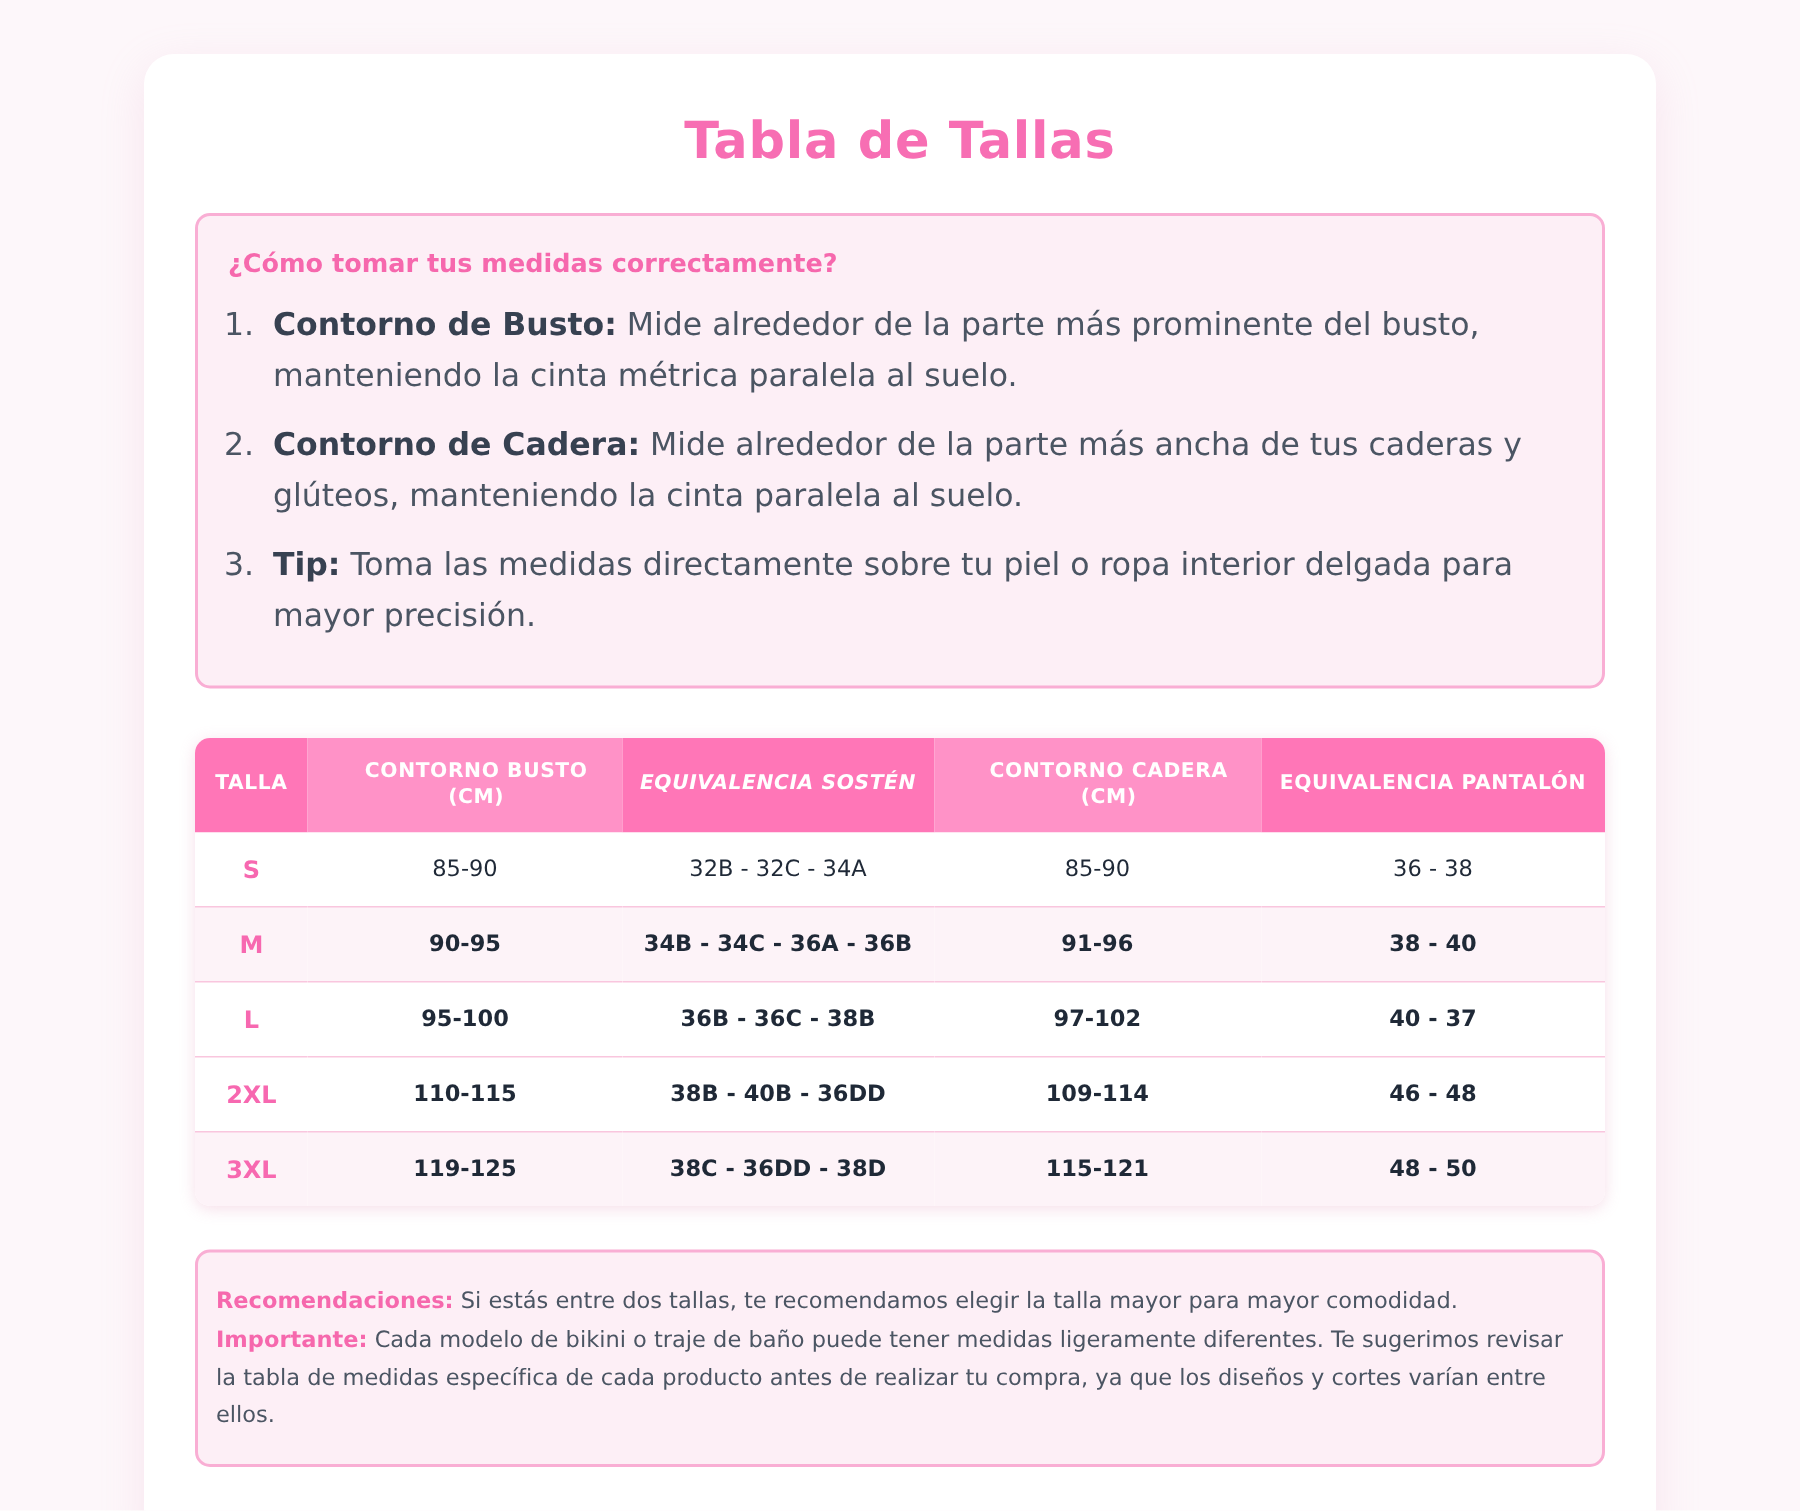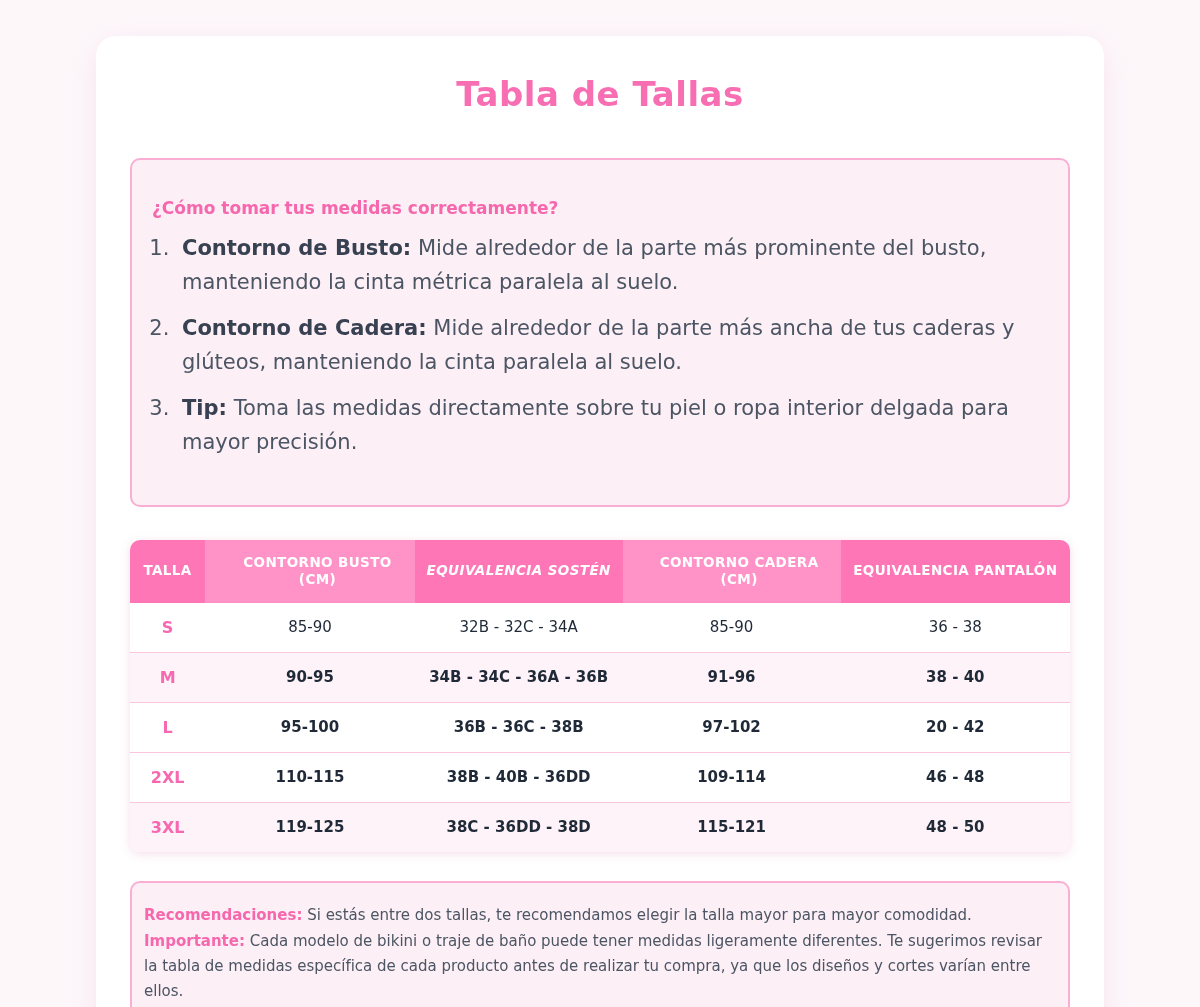--- a/index.html
+++ b/index.html
@@ -31,27 +31,27 @@
     border-radius:20px;
     box-shadow:0 8px 30px rgba(225,160,195,0.20);
     padding:38px 34px 58px 34px;
   }
   h1.title{
     text-align:center;
     color:var(--title-pink);
     font-size:34px;
     font-weight:bold;
     letter-spacing:0.5px;
-    margin-bottom:44px;
+    margin-bottom:28px;
   }
   .pink-box{
     background:var(--box-bg);
     border:2px solid var(--box-border);
     border-radius:10px;
-    padding:32px 20px;
+    padding:16px 20px;
   }
   .pink-box h2{
     color:var(--accent-pink);
     font-size:17px;
     font-weight:bold;
     margin:6px 0 4px 0;
   }
   .pink-box ol{
     margin:14px 0 8px 0;
     padding-left:24px;
@@ -173,21 +173,21 @@
           <td>90-95</td>
           <td>34B - 34C - 36A - 36B</td>
           <td>91-96</td>
           <td>38 - 40</td>
         </tr>
         <tr>
           <td class="size">L</td>
           <td>95-100</td>
           <td>36B - 36C - 38B</td>
           <td>97-102</td>
-          <td>20 - 42</td>
+          <td>40 - 37</td>
         </tr>
         <tr>
           <td class="size">2XL</td>
           <td>110-115</td>
           <td>38B - 40B - 36DD</td>
           <td>109-114</td>
           <td>46 - 48</td>
         </tr>
         <tr class="alt">
           <td class="size">3XL</td>

